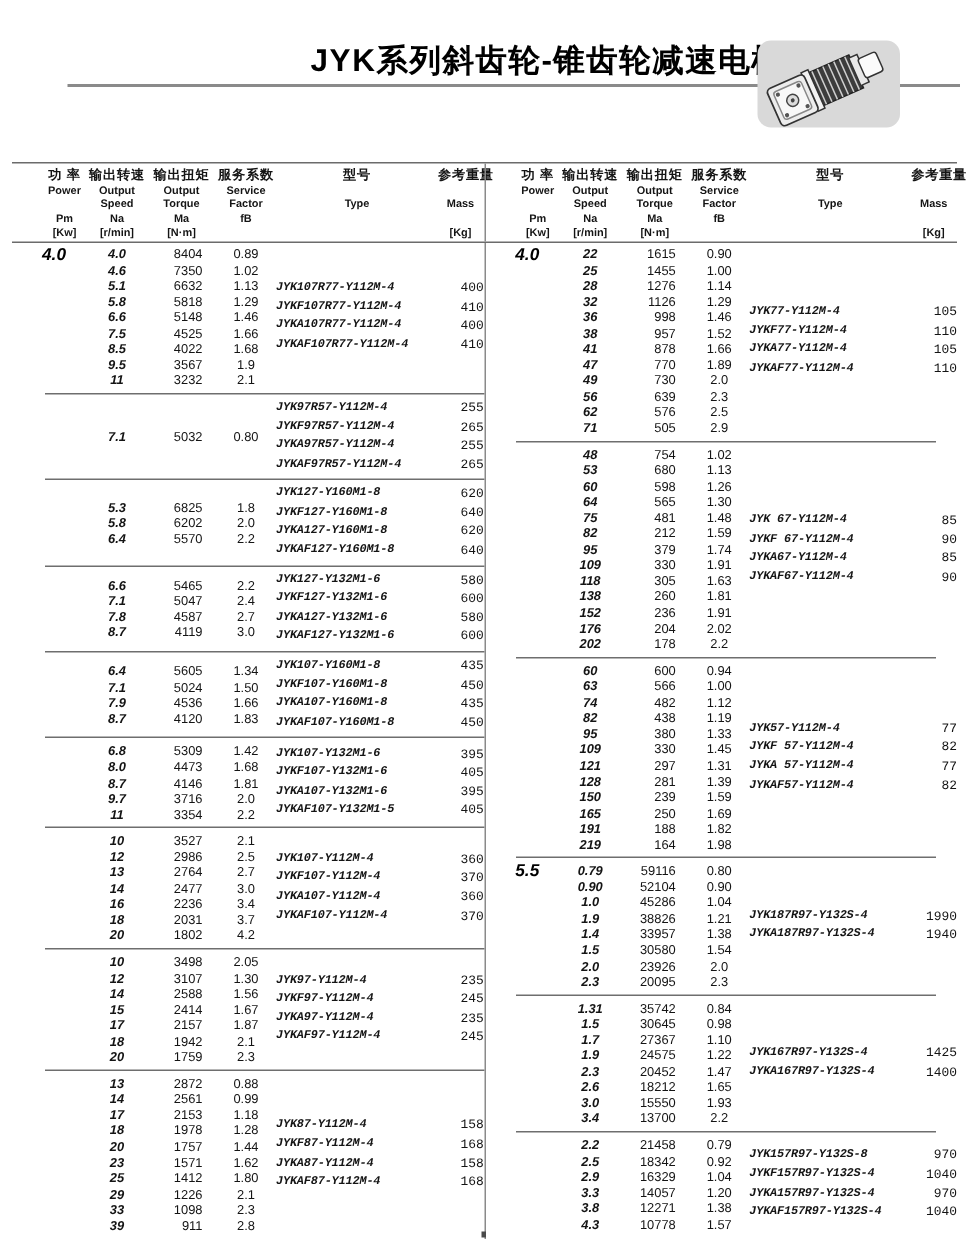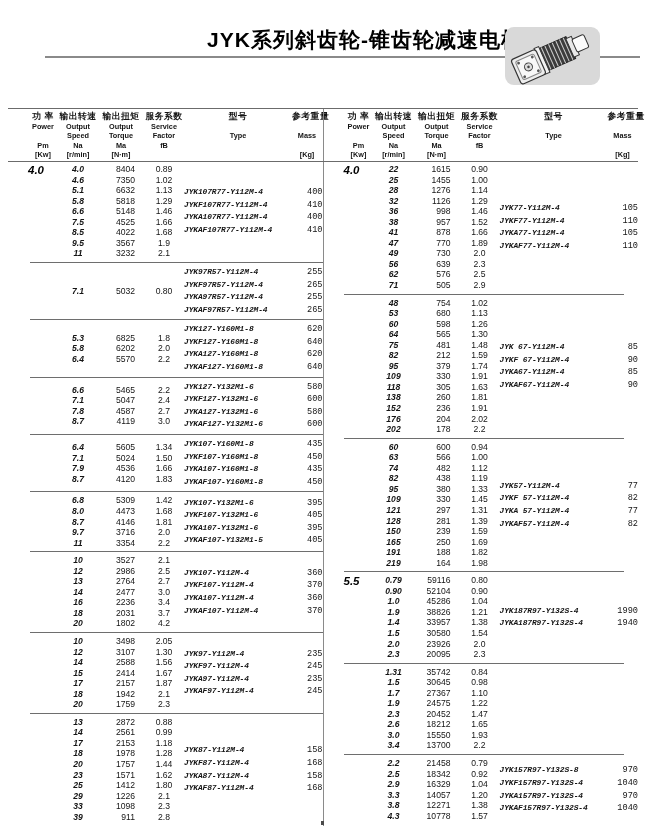--- a/index.html
+++ b/index.html
@@ -1005,20 +1005,30 @@
                 <span class="c-speed">3.0</span>
                 <span class="c-torque">15550</span>
                 <span class="c-factor">1.93</span>
               </div>
               <div class="row">
                 <span class="c-speed">3.4</span>
                 <span class="c-torque">13700</span>
                 <span class="c-factor">2.2</span>
               </div>
             </div>
+            <div class="models">
+              <div class="mrow">
+                <span class="c-type">JYK167R97-Y132S-4</span>
+                <span class="c-mass">1425</span>
+              </div>
+              <div class="mrow">
+                <span class="c-type">JYKA167R97-Y132S-4</span>
+                <span class="c-mass">1400</span>
+              </div>
+            </div>
           </div>
           <div class="sep"></div>
           <div class="block">
             <div class="pcol">&nbsp;</div>
             <div class="rows">
               <div class="row">
                 <span class="c-speed">2.2</span>
                 <span class="c-torque">21458</span>
                 <span class="c-factor">0.79</span>
               </div>

